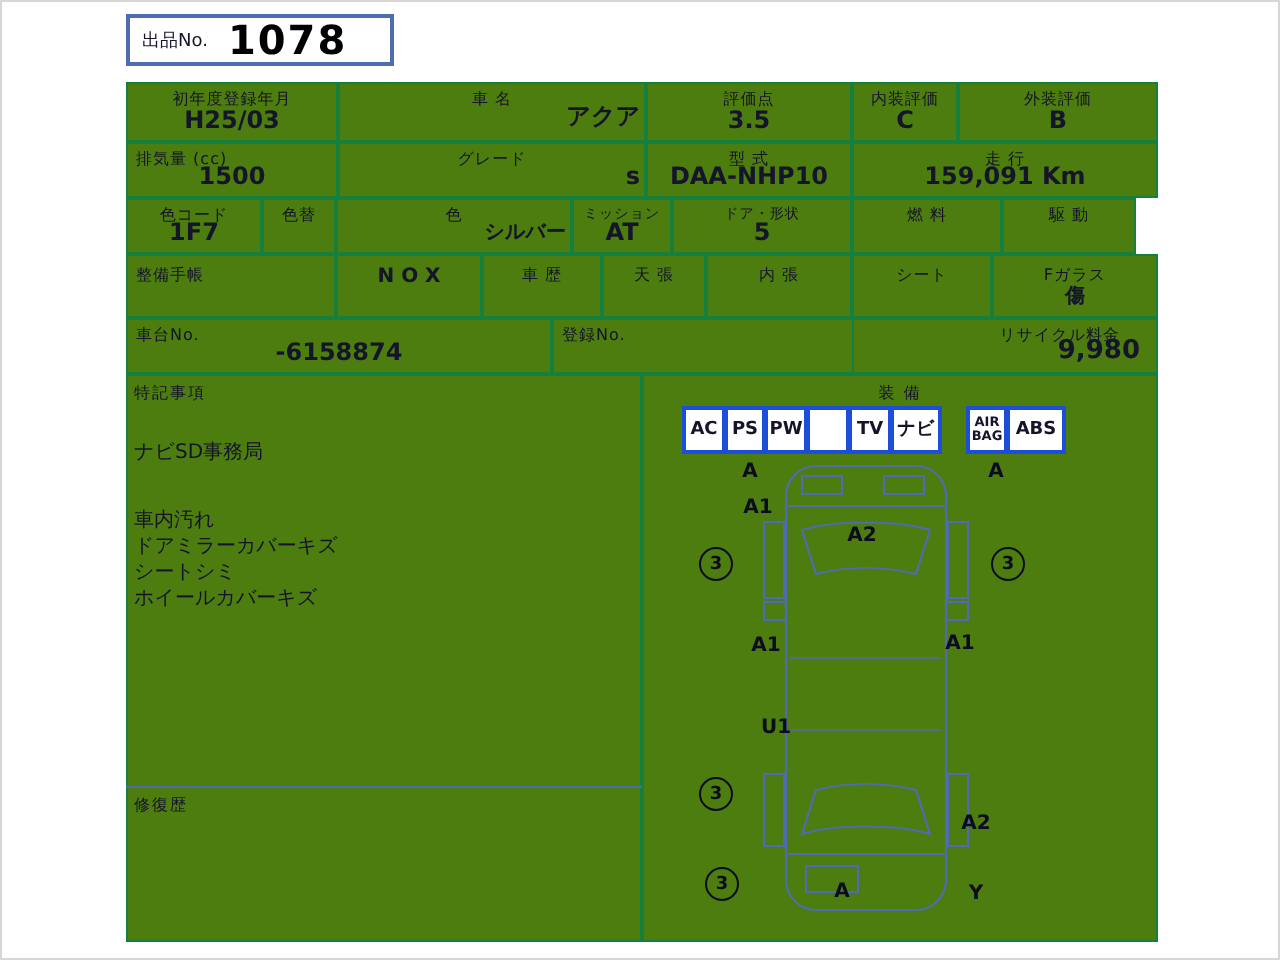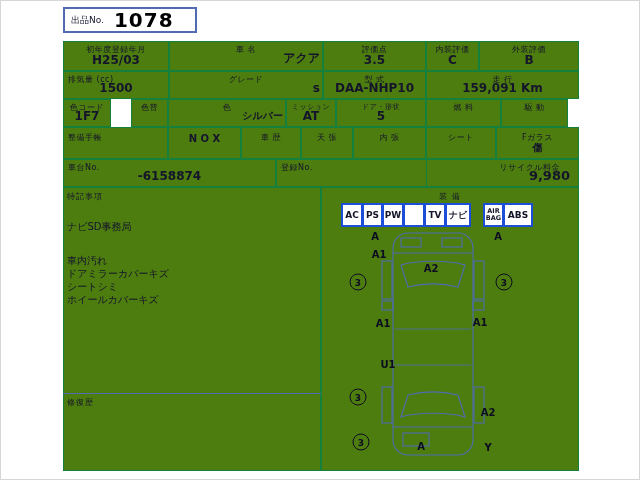--- a/index.html
+++ b/index.html
@@ -77,21 +77,21 @@
   </div>
   <div class="cell" style="left:322px;top:70px;width:103px;height:28px">
     <div class="hdr">型  式</div>
     <div class="val">DAA-NHP10</div>
   </div>
   <div class="cell" style="left:425px;top:70px;width:153px;height:28px">
     <div class="hdr">走  行</div>
     <div class="val">159,091 Km</div>
   </div>
 
-  <div class="cell" style="left:62px;top:98px;width:48px;height:28px">
+  <div class="cell" style="left:62px;top:98px;width:68px;height:28px">
     <div class="hdr">色コード</div>
     <div class="val">1F7</div>
   </div>
   <div class="cell" style="left:130px;top:98px;width:37px;height:28px">
     <div class="hdr">色替</div>
     <div class="val"></div>
   </div>
   <div class="cell" style="left:167px;top:98px;width:118px;height:28px">
     <div class="hdr">色</div>
     <div class="val left small">シルバー</div>

